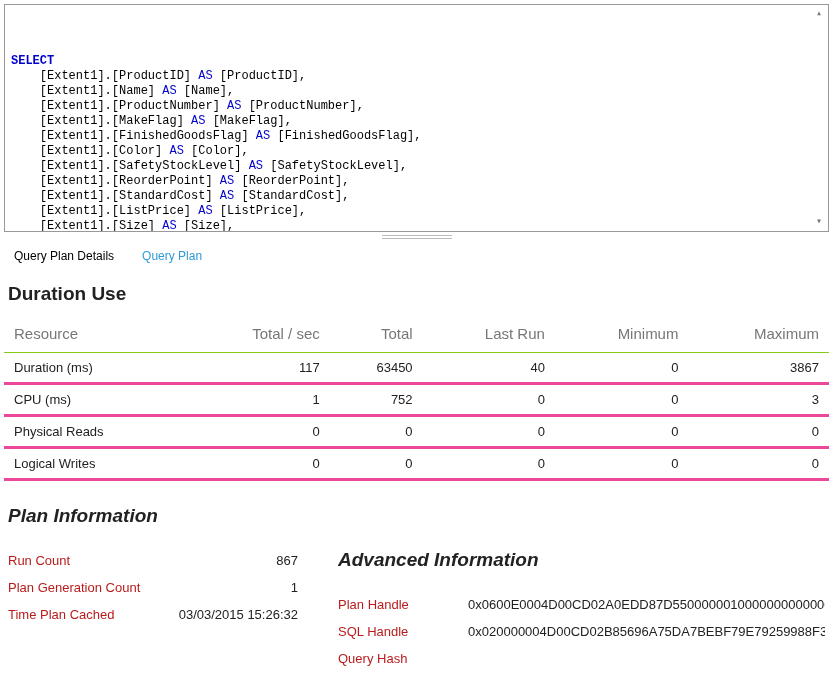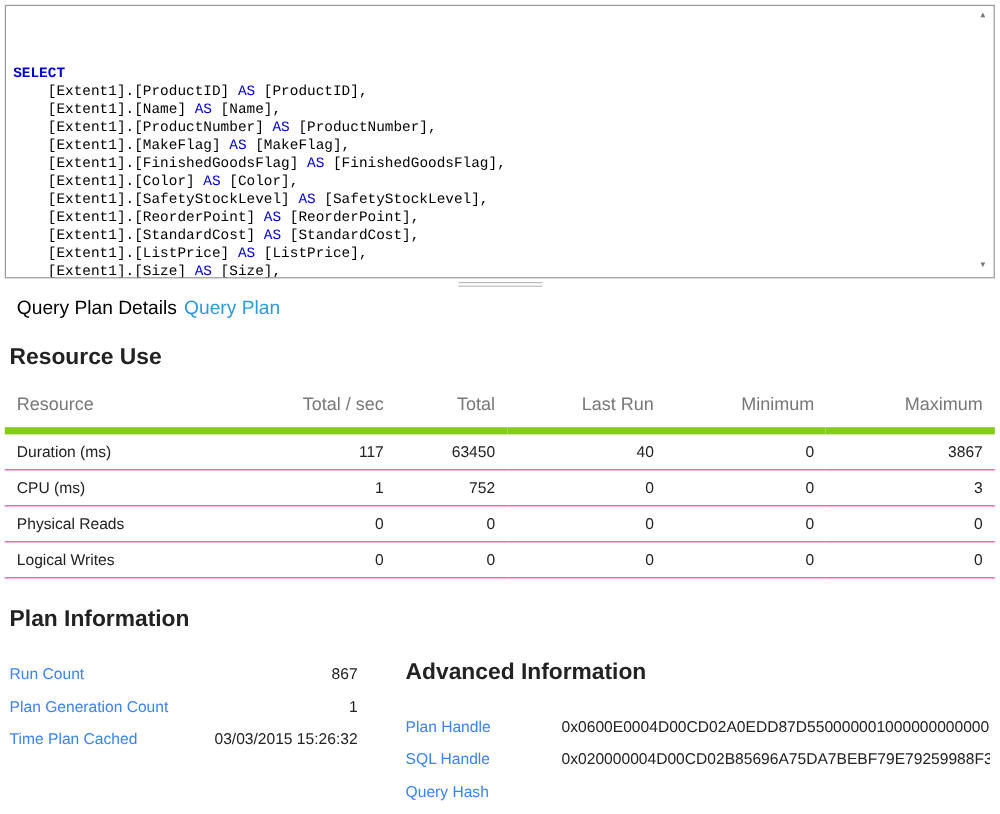--- a/index.html
+++ b/index.html
@@ -41,23 +41,23 @@
   .sql-ident { color: #000; }
   .splitter {
     width: 70px;
     height: 4px;
     margin: 3px auto 8px auto;
     border-top: 1px solid #bbb;
     border-bottom: 1px solid #bbb;
   }
   .tabs {
     display: flex;
-    gap: 6px;
+    gap: 28px;
     padding-left: 10px;
-    font-size: 16px;
+    font-size: 12px;
     margin-bottom: 18px;
   }
   .tab { cursor: pointer; padding: 2px 0; }
   .tab.active { color: #000; }
   .tab.inactive { color: #2f99d8; }
   h2.section {
     font-family: "Segoe UI", sans-serif;
     font-weight: 600;
     font-size: 19px;
     color: #222;
@@ -67,50 +67,51 @@
     width: 100%;
     border-collapse: collapse;
     margin-bottom: 24px;
   }
   table.resource th {
     font-weight: 400;
     font-size: 15px;
     color: #777;
     text-align: right;
     padding: 6px 10px 10px 10px;
-    border-bottom: 6px solid #84cc16;
+    border-bottom: 1px solid #84cc16;
   }
   table.resource th:first-child { text-align: left; }
   table.resource td {
     font-size: 13px;
     padding: 7px 10px;
     text-align: right;
-    border-bottom: 1px solid #ec4899;
+    border-bottom: 3px solid #ec4899;
   }
   table.resource td:first-child { text-align: left; }
   .info-columns {
     display: flex;
     gap: 40px;
     padding: 0 4px;
   }
   .info-col { }
   .info-col.left { width: 290px; }
   .info-col.right { flex: 1; overflow: hidden; margin-top: 44px; }
   h2.info-head {
     font-weight: 600;
     font-size: 19px;
     margin-bottom: 20px;
+    font-style: italic;
   }
   .kv-row {
     display: flex;
     align-items: baseline;
     padding: 6px 0;
     font-size: 13px;
   }
-  .kv-row .k { color: #3b82f6; }
+  .kv-row .k { color: #b91c1c; }
   .kv-row .v {
     margin-left: auto;
     text-align: right;
     white-space: nowrap;
     overflow: hidden;
   }
   .info-col.right .kv-row .k { width: 120px; flex-shrink: 0; }
   .info-col.right .kv-row .v {
     margin-left: 10px;
     text-align: left;
@@ -143,21 +144,21 @@
   <div class="scroll-down">▾</div>
 </div>
 
 <div class="splitter"></div>
 
 <div class="tabs">
   <div class="tab active">Query Plan Details</div>
   <div class="tab inactive">Query Plan</div>
 </div>
 
-<h2 class="section">Resource Use</h2>
+<h2 class="section">Duration Use</h2>
 <table class="resource">
   <thead>
       <tr id="resource-head">
         <th>Resource</th>
         <th>Total / sec</th>
         <th>Total</th>
         <th>Last Run</th>
         <th>Minimum</th>
         <th>Maximum</th>
       </tr>

